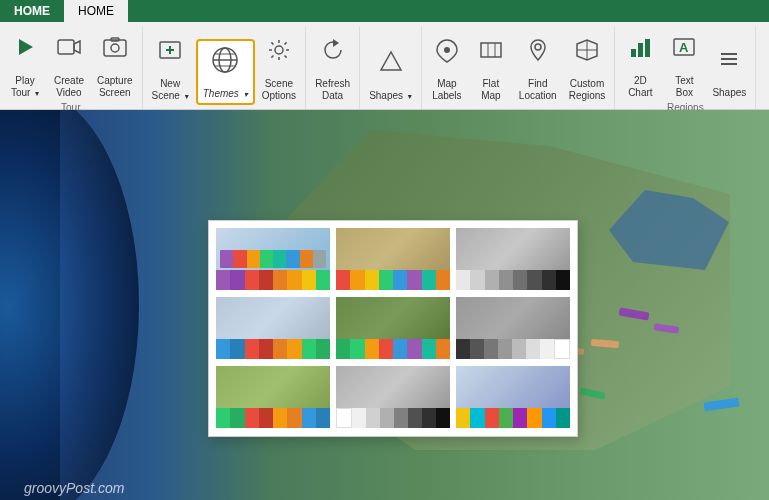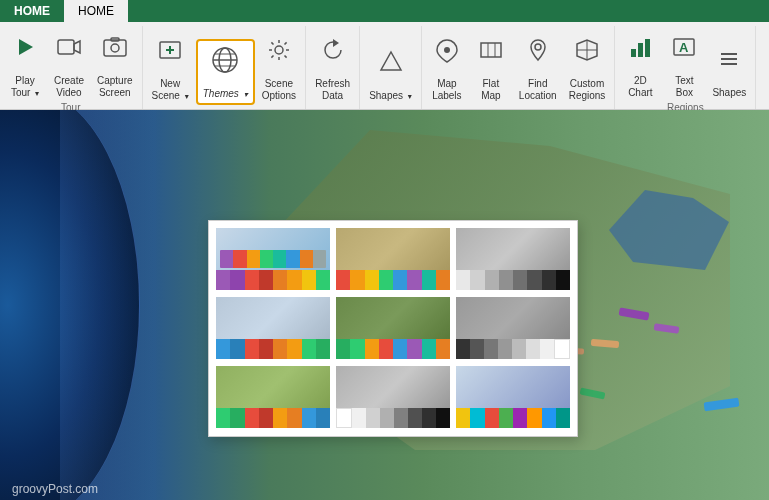--- a/index.html
+++ b/index.html
@@ -143,22 +143,23 @@
       height: 20px;
       display: flex;
     }
 
     
     .footer {
       position: absolute;
       bottom: 0;
       left: 0;
       color: rgba(255,255,255,0.7);
-      font-size: 12px;
-      padding: 4px 12px;
+      font-size: 14px;
+      padding: 4px 24px;
+      font-style: italic;
     }
 
     .caret {
       font-size: 8px;
       margin-left: 2px;
     }
 
     
     .globe-svg { width: 32px; height: 32px; }
   </style>

